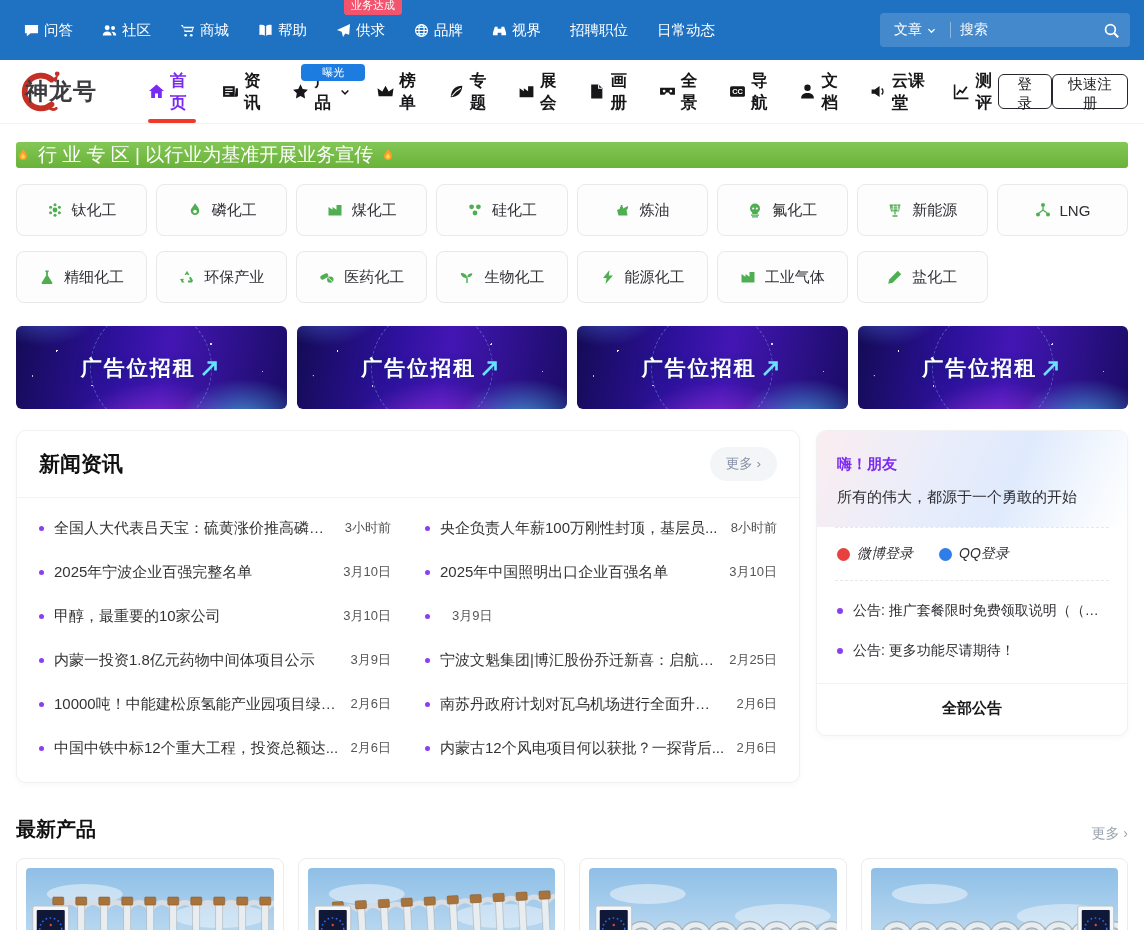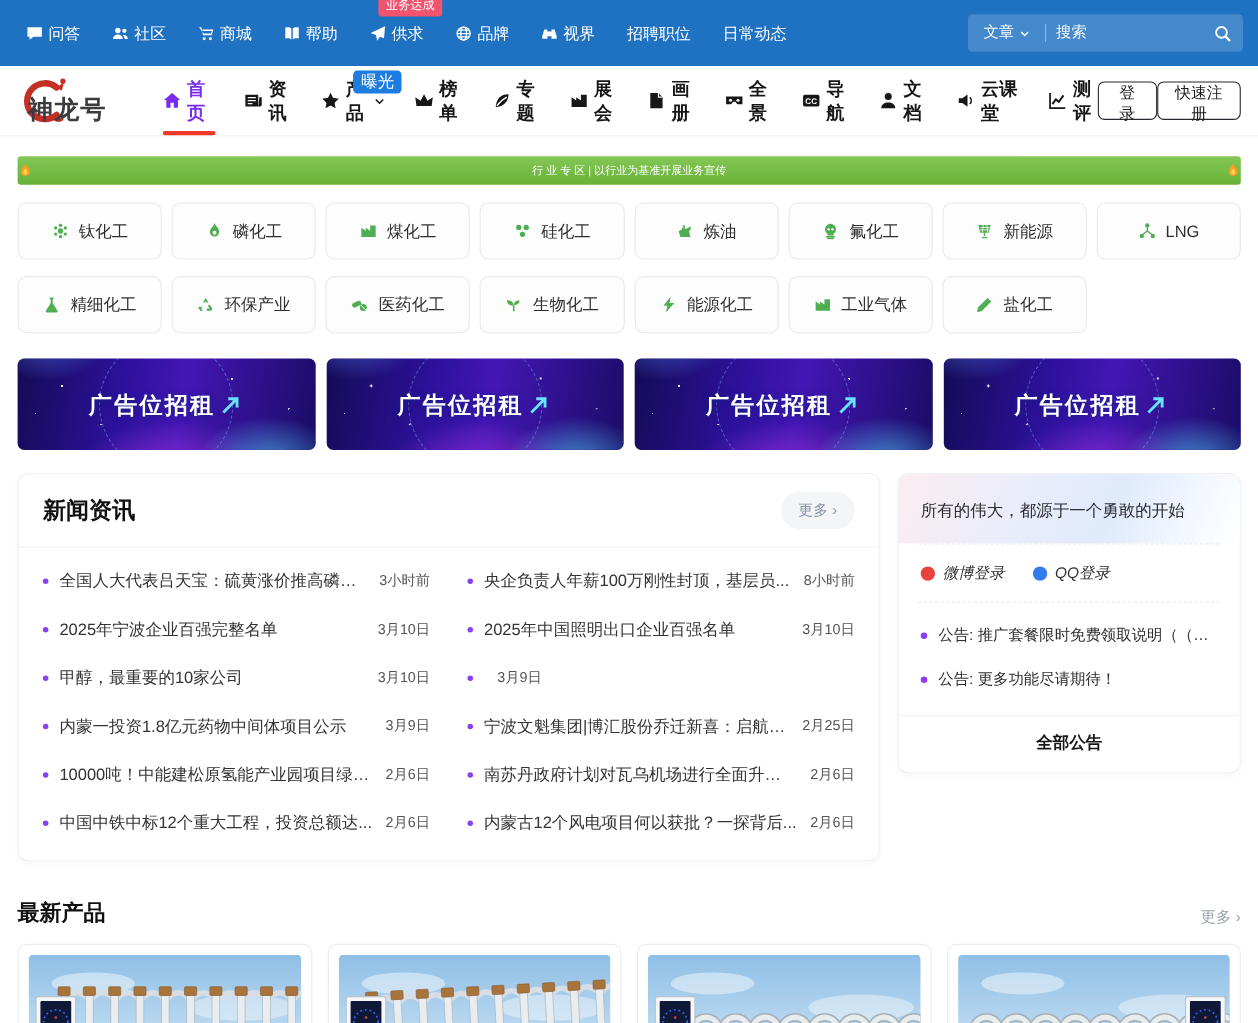--- a/index.html
+++ b/index.html
@@ -18,39 +18,39 @@
   .tb-search{margin-left:auto;width:230px;height:34px;background:rgba(255,255,255,.17);border-radius:4px;
              display:flex;align-items:center;color:#fff;padding:0 10px;}
   .tb-search-cat{display:flex;align-items:center;gap:4px;font-size:14px;padding:0 4px;cursor:pointer;}
   .tb-search-cat .icon{width:11px;height:11px;}
   .tb-search-div{width:1px;height:16px;background:rgba(255,255,255,.4);margin:0 9px;}
   .tb-search-input{flex:1;font-size:14px;color:rgba(255,255,255,.95);cursor:text;}
   .tb-search .search-btn{width:17px;height:17px;cursor:pointer;}
 
   
   .header{height:63px;background:#fff;display:flex;align-items:center;padding:0 16px;border-bottom:1px solid #f1f2f4;}
-  .logo{display:flex;align-items:flex-end;cursor:pointer;width:122px;flex:none;}
+  .logo{display:flex;align-items:center;cursor:pointer;width:122px;flex:none;}
   .logo-text{font-size:23px;font-weight:bold;color:#3c3c40;letter-spacing:1px;margin-left:-37px;position:relative;}
   .main-nav{display:flex;align-items:stretch;gap:26px;margin-left:10px;height:100%;}
   .nav-item{display:flex;align-items:center;gap:5px;font-size:16.5px;font-weight:700;color:#17171a;cursor:pointer;position:relative;}
   .nav-item .icon{width:17px;height:17px;}
   .nav-item .chev{width:12px;height:12px;margin-left:1px;}
   .nav-item.active{color:var(--c-accent,#7b2bf0);justify-content:center;}
   .nav-item.active::after{content:"";position:absolute;left:50%;transform:translateX(-50%);bottom:0;
         width:48px;height:4px;background:var(--c-underline,#f0392b);border-radius:2px;}
   .nav-badge{position:absolute;top:4px;right:-14px;background:var(--c-badge-blue,#1d7ce0);color:#fff;
-        font-size:15px;font-weight:400;line-height:1;padding:3px 7px;border-radius:4px;}
+        font-size:11px;font-weight:400;line-height:1;padding:3px 21px;border-radius:4px;}
   .auth{margin-left:auto;display:flex;}
   .btn-outline{height:35px;padding:0 15px;border:1.6px solid #27272d;border-radius:6px;background:#fff;
         font-size:14.5px;color:#1b1b1f;cursor:pointer;font-family:inherit;}
 
   
   .promo{margin:18px 16px 16px;height:26px;border-radius:3px;
         background:linear-gradient(180deg,var(--c-green1,#84c757),var(--c-green2,#69b238));
-        display:flex;align-items:center;justify-content:space-between;gap:8px;color:#fff;font-size:10px;cursor:pointer;}
+        display:flex;align-items:center;justify-content:flex-start;gap:8px;color:#fff;font-size:19px;cursor:pointer;}
   .promo .icon{width:14px;height:14px;}
 
   
   .cat-grid{margin:15px 16px 0;display:grid;grid-template-columns:repeat(8,1fr);gap:15px 9px;}
   .cat-btn{height:52px;background:#fdfdfe;border:1px solid #e8e9eb;border-radius:8px;display:flex;
         align-items:center;justify-content:center;gap:9px;font-size:15px;color:#2e2e33;cursor:pointer;}
   .cat-btn .icon{color:var(--c-green-icon,#4fae52);}
 
   
   .ad-row{margin:23px 16px 0;display:grid;grid-template-columns:repeat(4,1fr);gap:10px;}
@@ -608,20 +608,21 @@
           <div class="news-item">
             <span class="dot"></span>
             <span class="t">内蒙古12个风电项目何以获批？一探背后...</span>
             <span class="d">2月6日</span>
           </div>
         </div>
     </section>
 
     <aside class="sb-card">
       <div class="sb-greet">
+        <div class="sb-hi">嗨！朋友</div>
         <div class="sb-quote">所有的伟大，都源于一个勇敢的开始</div>
       </div>
       <div class="sb-dash"></div>
       <div class="sb-logins" id="sb-logins">
           <div class="sb-login">
             <span class="dot" style="background: rgb(233, 65, 61);"></span>
             <span>微博登录</span>
           </div>
           <div class="sb-login">
             <span class="dot" style="background: rgb(47, 124, 235);"></span>

